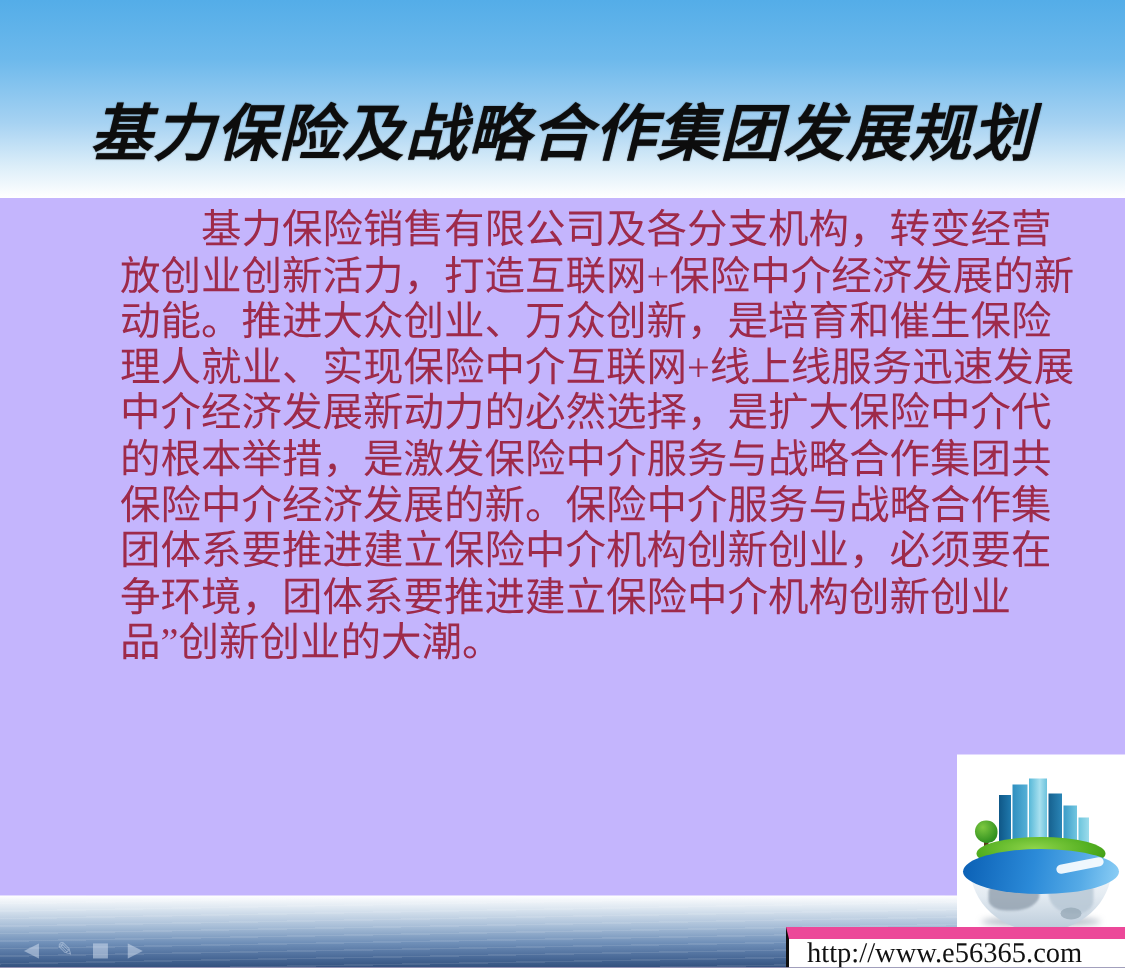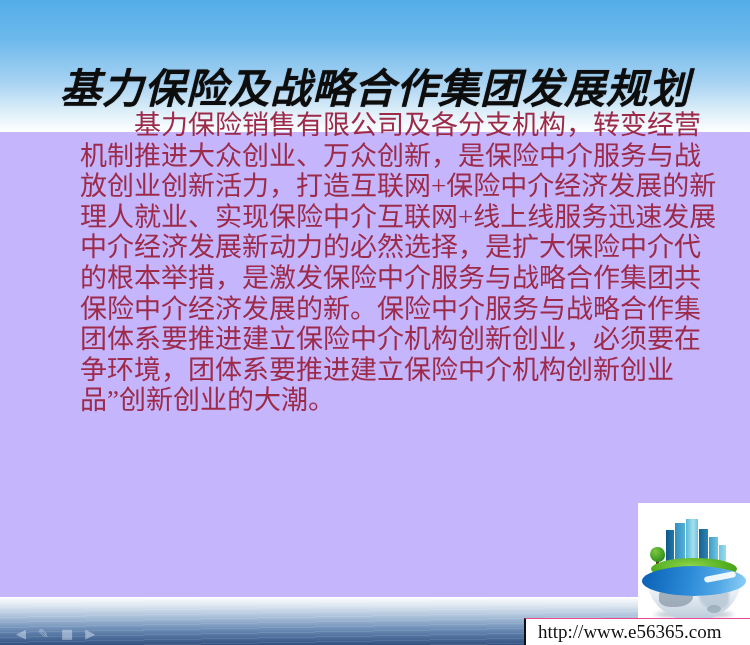--- a/index.html
+++ b/index.html
@@ -26,21 +26,21 @@
     text-shadow:0 0 1px rgba(0,0,0,.55);
   }
 
   
   .body-text {
     position:absolute; left:80px; top:110px; width:632px;
     color:#9e2a4a;
     font-size:27px; line-height:30.6px;
   }
   .body-line { white-space:nowrap; }
-  .body-line.first { text-indent:2em; }
+  .body-line.first { text-indent:2em;margin-top:28px; }
 
   
   .bottom-band {
     position:absolute; left:0; top:597px; width:750px; height:48px;
     background:
       repeating-linear-gradient(179deg, rgba(255,255,255,.10) 0 1px, rgba(0,0,0,0) 1px 5px),
       linear-gradient(180deg,#ffffff 0%,#dce6f0 18%,#a9bfd8 42%,#6f8fb8 66%,#4a6a98 86%,#32517e 100%);
     z-index:2;
   }
   .nav-controls {
@@ -85,21 +85,21 @@
   .b2 { left:37px; top:20px; width:10px; height:51px; background:linear-gradient(90deg,#2f8fc0,#56b0d6); }
   .b3 { left:48px; top:16px; width:12px; height:55px; background:linear-gradient(90deg,#57b8d8,#a7e0ef 60%,#6cc2dc); }
   .b4 { left:61px; top:26px; width:9px;  height:45px; background:linear-gradient(90deg,#16618f,#2a85b6); }
   .b5 { left:71px; top:34px; width:9px;  height:37px; background:linear-gradient(90deg,#3b9cc8,#72c6e0); }
   .b6 { left:81px; top:42px; width:7px;  height:29px; background:linear-gradient(90deg,#6cc4dc,#9cdcec); }
 
   
   .url-box {
     position:absolute; left:524px; top:618px; width:226px; height:27px;
     background:#ffffff;
-    border-top:1px solid #ec4899; border-left:2px solid #101010;
+    border-top:8px solid #ec4899; border-left:2px solid #101010;
     box-sizing:border-box;
     z-index:6;
     display:flex; align-items:center;
   }
   .url-text {
     padding-left:12px;
     font-family:"Liberation Serif","DejaVu Serif",serif;
     font-size:19px; color:#111111; white-space:nowrap;
   }
 </style>
@@ -107,22 +107,22 @@
 <body>
 
 <div class="slide">
 
   <div class="top-gradient"></div>
 
   <h1 class="title">基力保险及战略合作集团发展规划</h1>
 
   <div class="body-text">
     <div class="body-line first">基力保险销售有限公司及各分支机构，转变经营</div>
-    <div class="body-line">机制推进大众创业、万众创新，是保险中介服务与战</div>
     <div class="body-line">放创业创新活力，打造互联网+保险中介经济发展的新</div>
+    <div class="body-line">动能。推进大众创业、万众创新，是培育和催生保险</div>
     <div class="body-line">理人就业、实现保险中介互联网+线上线服务迅速发展</div>
     <div class="body-line">中介经济发展新动力的必然选择，是扩大保险中介代</div>
     <div class="body-line">的根本举措，是激发保险中介服务与战略合作集团共</div>
     <div class="body-line">保险中介经济发展的新。保险中介服务与战略合作集</div>
     <div class="body-line">团体系要推进建立保险中介机构创新创业，必须要在</div>
     <div class="body-line">争环境，团体系要推进建立保险中介机构创新创业</div>
     <div class="body-line">品”创新创业的大潮。</div>
   </div>
 
   <div class="bottom-band">

